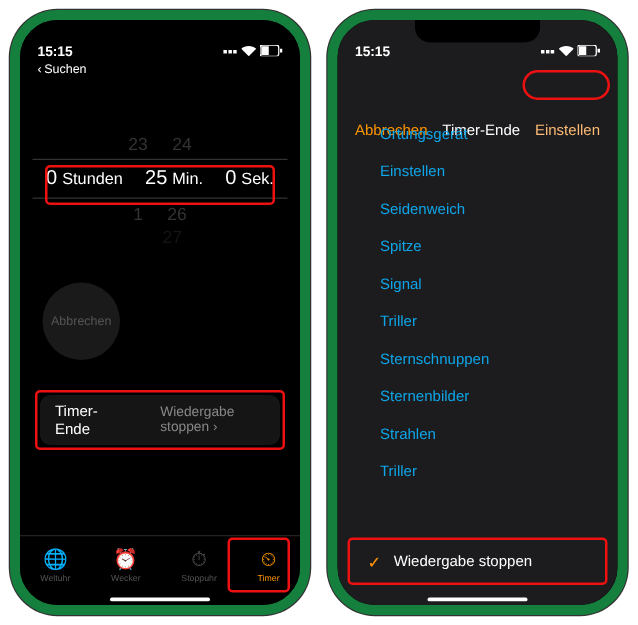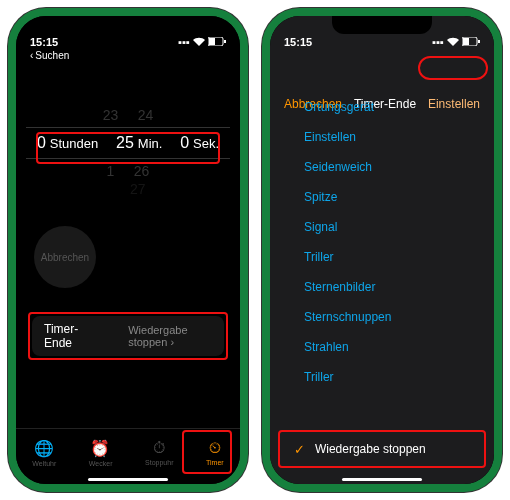--- a/index.html
+++ b/index.html
@@ -137,22 +137,22 @@
     </div>
     <div class="redcircle rc1"></div>
 
     <div class="sound-list" id="sound-list">
         <div class="sound-item">Ortungsgerät</div>
         <div class="sound-item">Einstellen</div>
         <div class="sound-item">Seidenweich</div>
         <div class="sound-item">Spitze</div>
         <div class="sound-item">Signal</div>
         <div class="sound-item">Triller</div>
+        <div class="sound-item">Sternschnuppen</div>
         <div class="sound-item">Sternenbilder</div>
-        <div class="sound-item">Sternschnuppen</div>
         <div class="sound-item">Strahlen</div>
         <div class="sound-item">Triller</div>
       </div>
 
     <div class="stop-row">
       <span class="check">✓</span>
       <span>Wiedergabe stoppen</span>
     </div>
     <div class="redbox rb4"></div>
     <div class="home-ind"></div>

